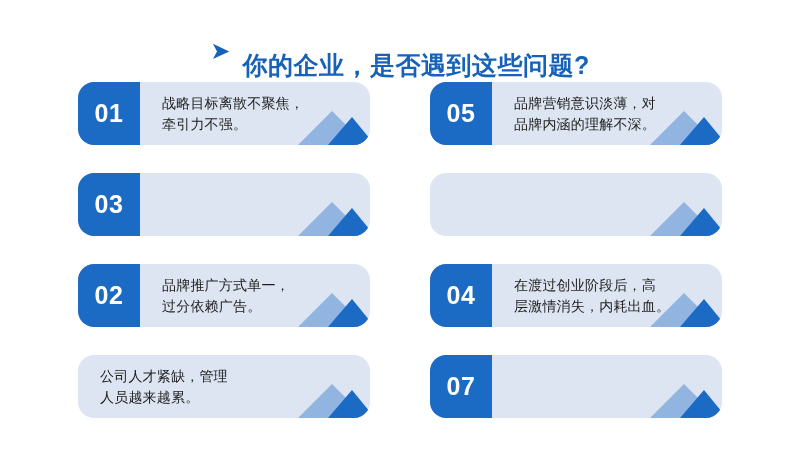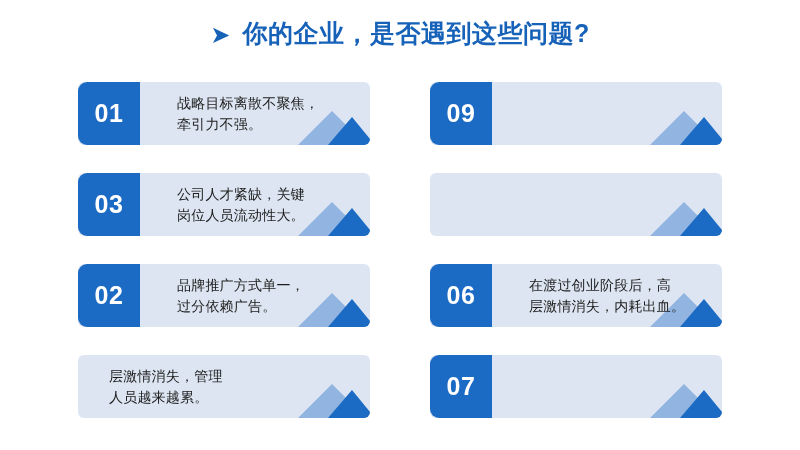--- a/index.html
+++ b/index.html
@@ -39,62 +39,62 @@
     line-height: 1;
     transform: translateY(1px);
   }
   .title-text {
     color: #1662b8;
     font-size: 25px;
     font-weight: bold;
     letter-spacing: 0.5px;
     white-space: nowrap;
     line-height: 1.1;
+    margin-top: 32px;
   }
 
   
   .grid {
     position: absolute;
     left: 78px;
     top: 82px;
     width: 644px;
     display: grid;
     grid-template-columns: 292px 292px;
     column-gap: 60px;
     row-gap: 28px;
   }
 
   .card {
     position: relative;
     height: 63px;
     display: flex;
     align-items: stretch;
-    border-radius: 6px;
+    border-radius: 16px;
     background: #dce5f1;
     overflow: hidden;
-    gap: 6px;
   }
   .card-num {
     flex: 0 0 62px;
     background: #1b6ac4;
     border-radius: 9px 0 0 9px;
     display: flex;
     align-items: center;
     justify-content: center;
     color: #ffffff;
     font-size: 25px;
     font-weight: bold;
     letter-spacing: 0.5px;
   }
   .card-body {
     position: relative;
     flex: 1 1 auto;
     display: flex;
     align-items: center;
-    padding-left: 31px;
+    padding-left: 22px;
     padding-right: 8px;
     z-index: 2;
   }
   .card-text {
     color: #1d1d1d;
     font-size: 14px;
     line-height: 1.45;
     white-space: pre-line;
     letter-spacing: 0.2px;
   }
@@ -126,33 +126,33 @@
         <div class="card-text">战略目标离散不聚焦，
 牵引力不强。</div>
       </div>
       <svg class="card-deco" viewBox="0 0 86 40" preserveAspectRatio="none">
         <polygon points="14,40 48,6 82,40" fill="#92b4e0"></polygon>
         <polygon points="44,40 68,12 86,34 86,40" fill="#1b6ac4"></polygon>
       </svg>
     </div>
 
     <div class="card">
-      <div class="card-num">09</div>
+      <div class="card-num">05</div>
+      <div class="card-body">
+        <div class="card-text">品牌营销意识淡薄，对
+品牌内涵的理解不深。</div>
+      </div>
       <svg class="card-deco" viewBox="0 0 86 40" preserveAspectRatio="none">
         <polygon points="14,40 48,6 82,40" fill="#92b4e0"></polygon>
         <polygon points="44,40 68,12 86,34 86,40" fill="#1b6ac4"></polygon>
       </svg>
     </div>
 
     <div class="card">
       <div class="card-num">03</div>
-      <div class="card-body">
-        <div class="card-text">公司人才紧缺，关键
-岗位人员流动性大。</div>
-      </div>
       <svg class="card-deco" viewBox="0 0 86 40" preserveAspectRatio="none">
         <polygon points="14,40 48,6 82,40" fill="#92b4e0"></polygon>
         <polygon points="44,40 68,12 86,34 86,40" fill="#1b6ac4"></polygon>
       </svg>
     </div>
 
     <div class="card">
       <svg class="card-deco" viewBox="0 0 86 40" preserveAspectRatio="none">
         <polygon points="14,40 48,6 82,40" fill="#92b4e0"></polygon>
         <polygon points="44,40 68,12 86,34 86,40" fill="#1b6ac4"></polygon>
@@ -165,34 +165,34 @@
         <div class="card-text">品牌推广方式单一，
 过分依赖广告。</div>
       </div>
       <svg class="card-deco" viewBox="0 0 86 40" preserveAspectRatio="none">
         <polygon points="14,40 48,6 82,40" fill="#92b4e0"></polygon>
         <polygon points="44,40 68,12 86,34 86,40" fill="#1b6ac4"></polygon>
       </svg>
     </div>
 
     <div class="card">
-      <div class="card-num">06</div>
+      <div class="card-num">04</div>
       <div class="card-body">
         <div class="card-text">在渡过创业阶段后，高
 层激情消失，内耗出血。</div>
       </div>
       <svg class="card-deco" viewBox="0 0 86 40" preserveAspectRatio="none">
         <polygon points="14,40 48,6 82,40" fill="#92b4e0"></polygon>
         <polygon points="44,40 68,12 86,34 86,40" fill="#1b6ac4"></polygon>
       </svg>
     </div>
 
     <div class="card">
       <div class="card-body">
-        <div class="card-text">层激情消失，管理
+        <div class="card-text">公司人才紧缺，管理
 人员越来越累。</div>
       </div>
       <svg class="card-deco" viewBox="0 0 86 40" preserveAspectRatio="none">
         <polygon points="14,40 48,6 82,40" fill="#92b4e0"></polygon>
         <polygon points="44,40 68,12 86,34 86,40" fill="#1b6ac4"></polygon>
       </svg>
     </div>
 
     <div class="card">
       <div class="card-num">07</div>

